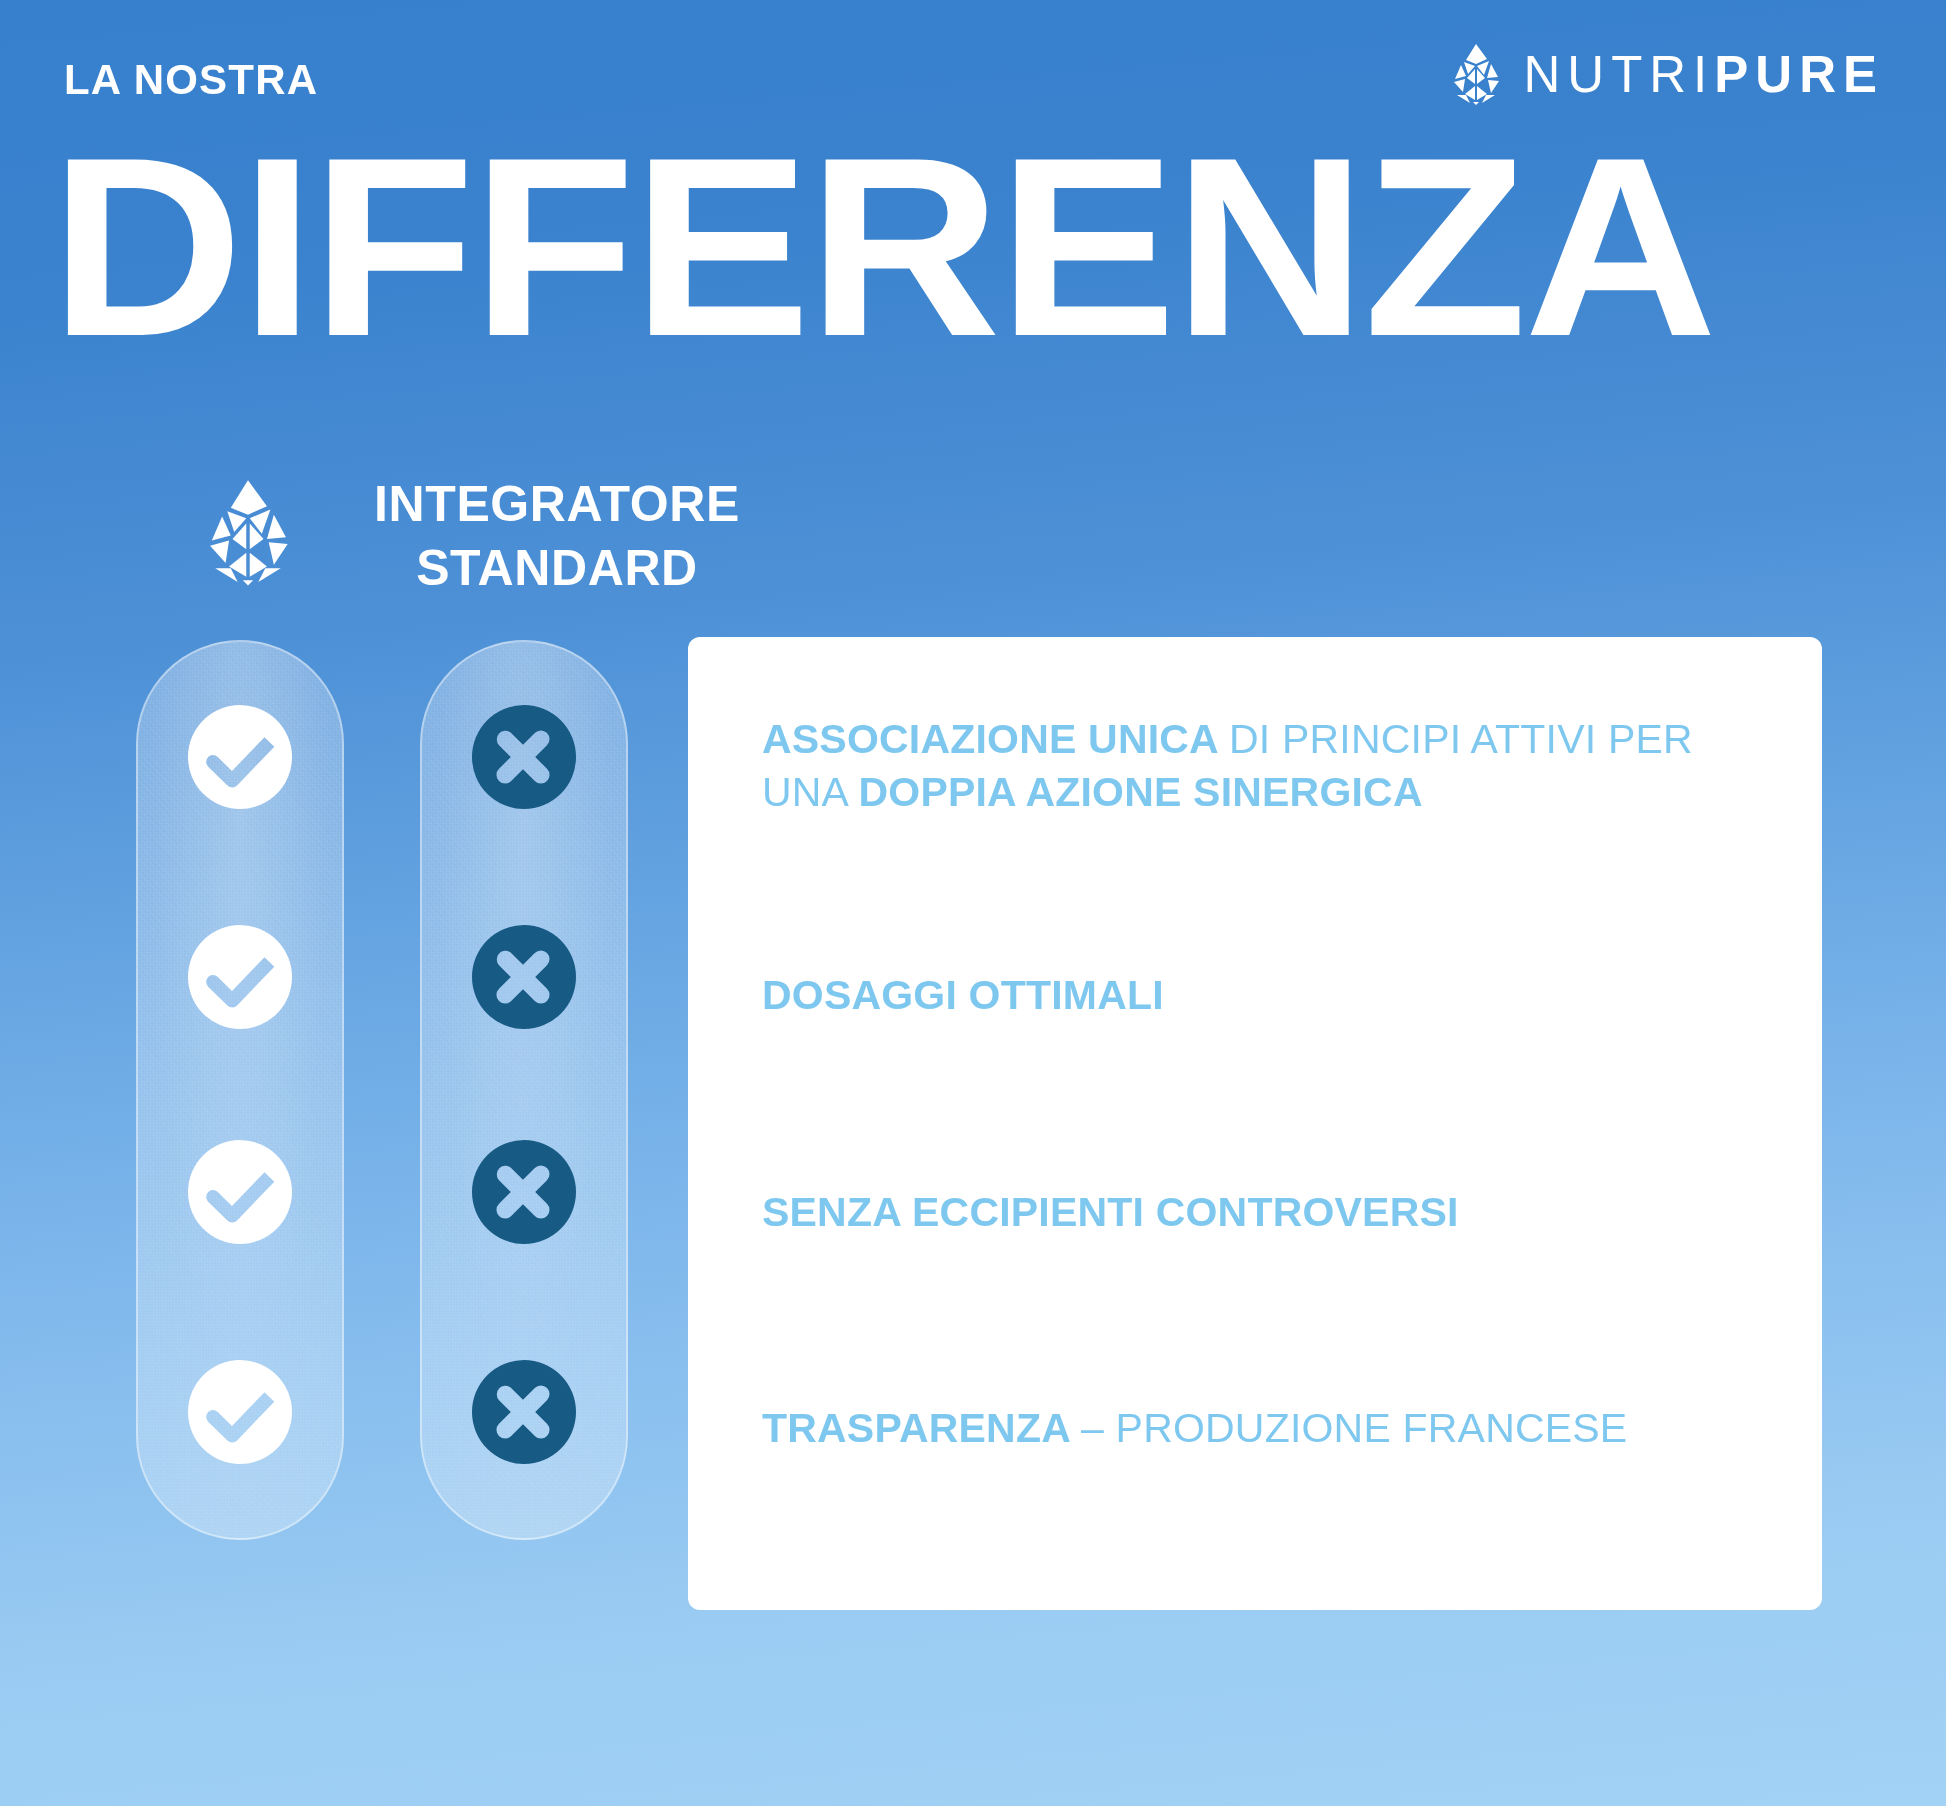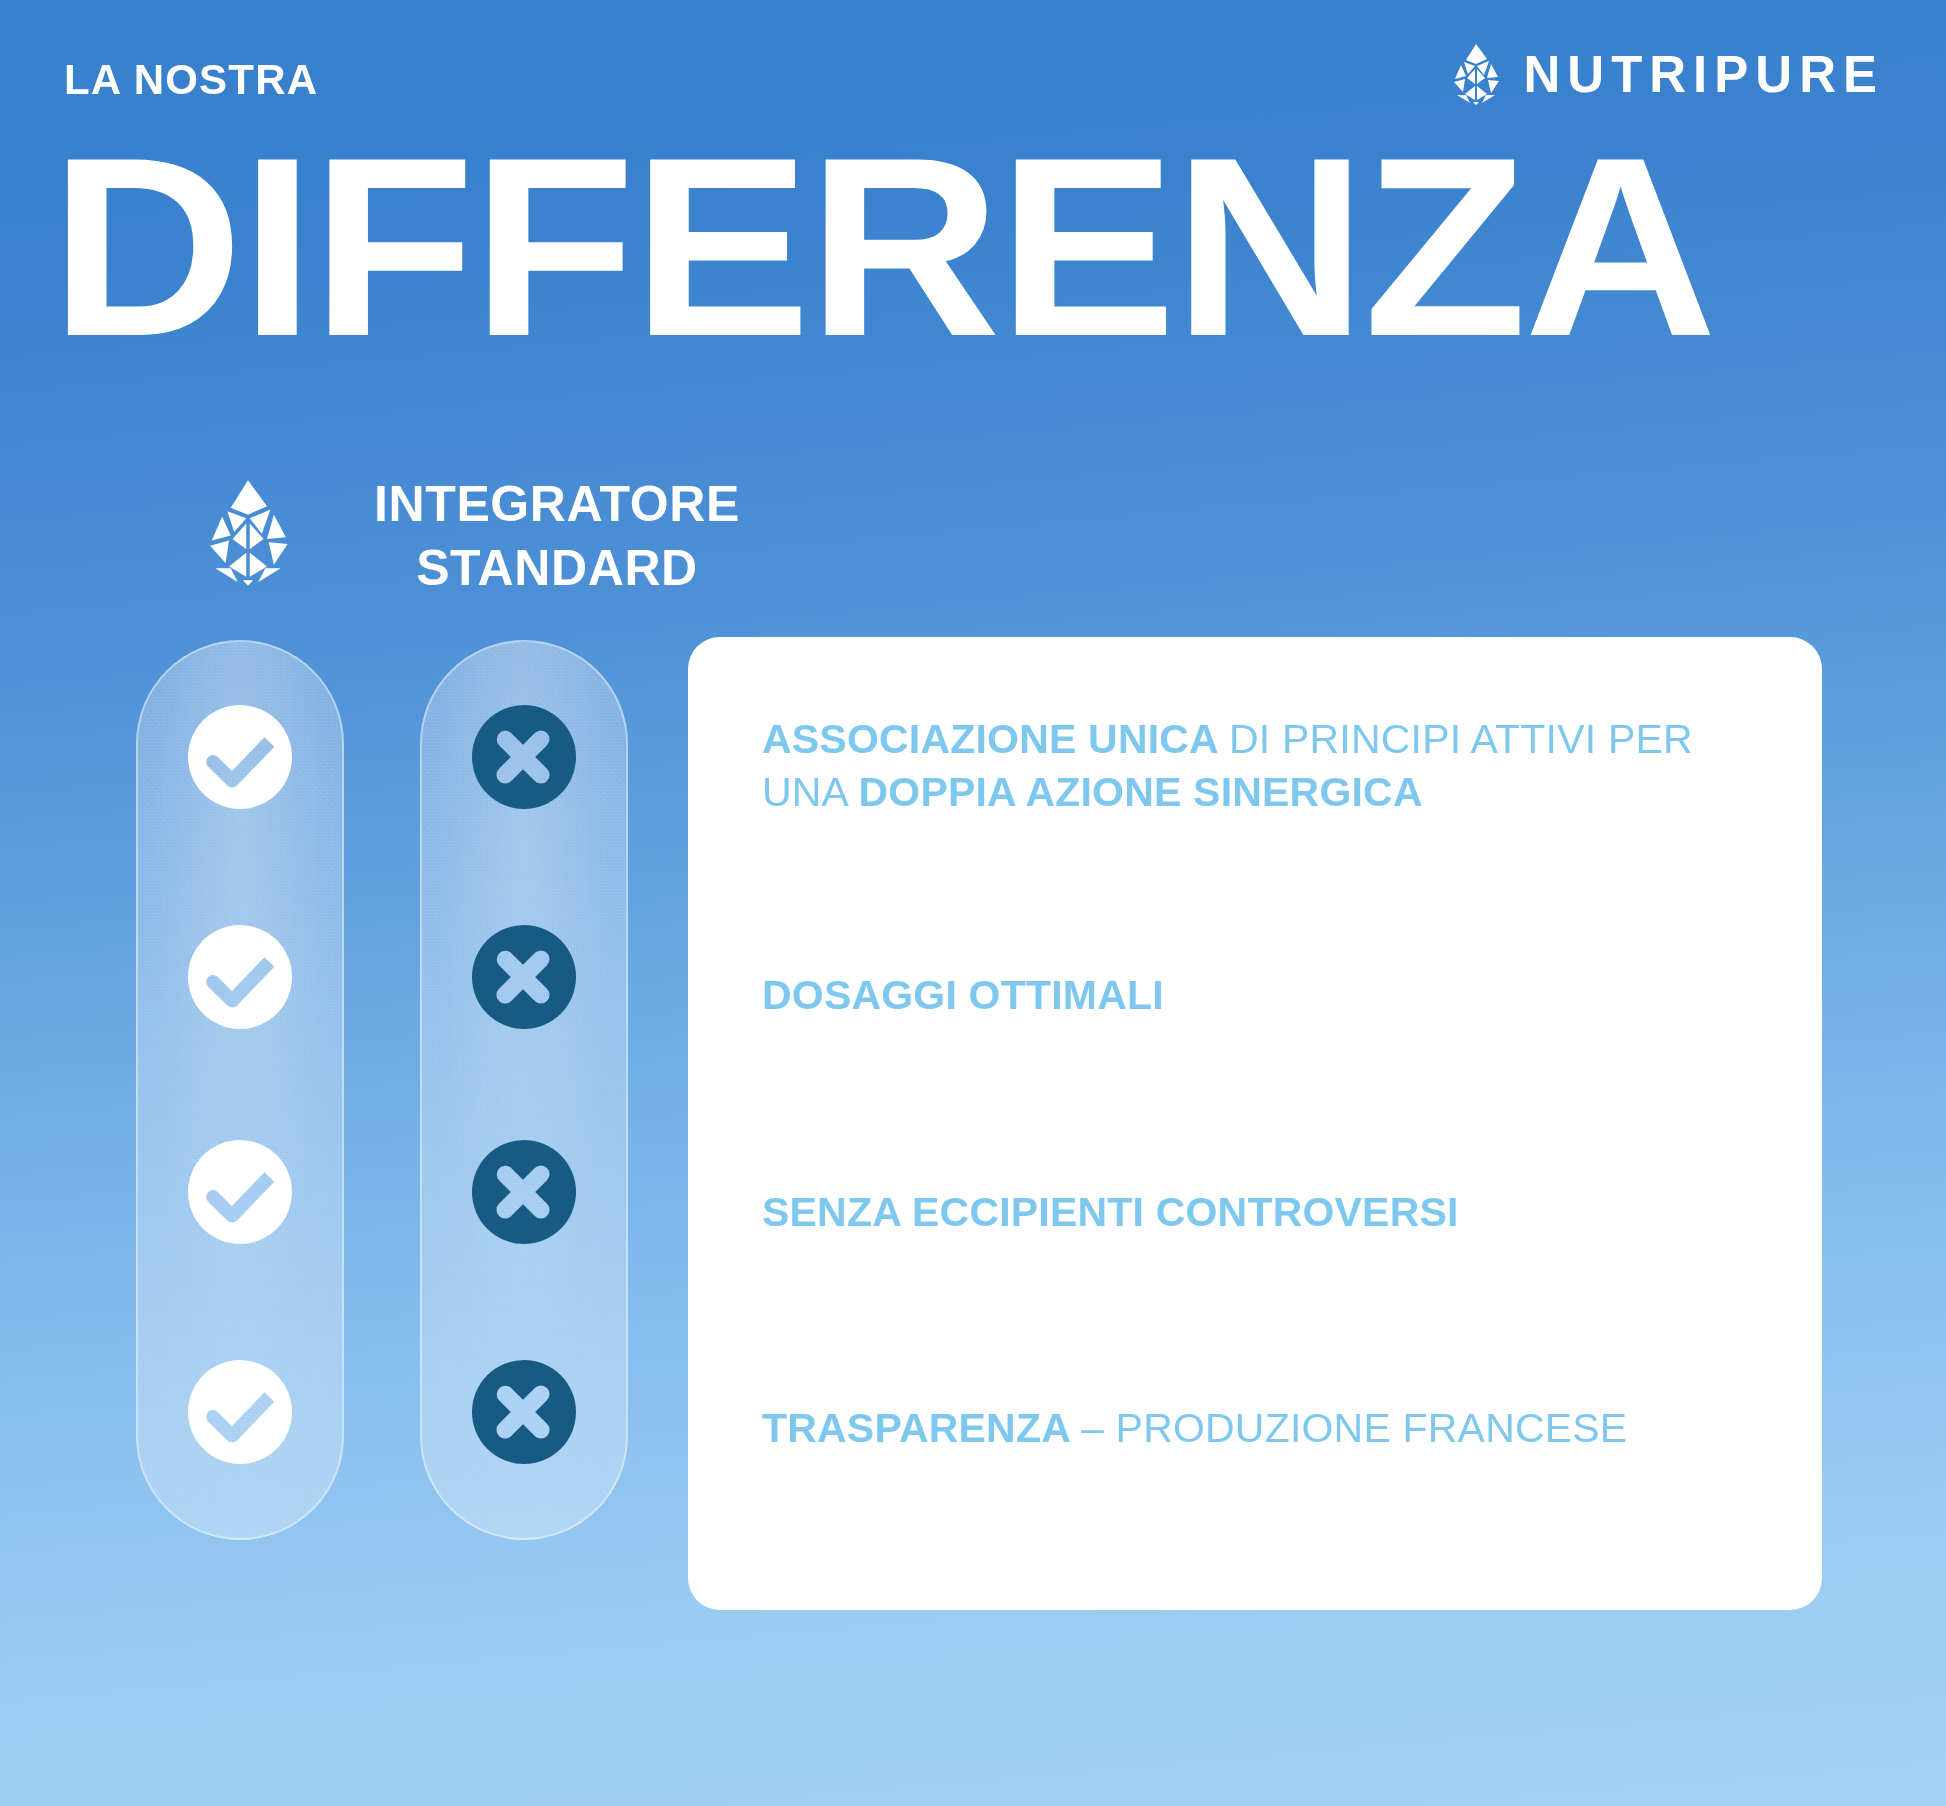--- a/index.html
+++ b/index.html
@@ -51,21 +51,21 @@
     gap:18px;
   }
   #brand-logo .leaf-mark { width:58px; height:64px; display:block; }
   #brand-wordmark {
     color:#ffffff;
     font-size:51px;
     letter-spacing:7px;
     white-space:nowrap;
     line-height:1;
   }
-  #brand-wordmark .wm-light { font-weight:700; }
+  #brand-wordmark .wm-light { font-weight:400; }
   #brand-wordmark .wm-bold  { font-weight:bold; }
 
   
   #page-title {
     position:absolute;
     left:50px;
     top:130px;
     width:1860px;
     color:#ffffff;
     font-weight:bold;
@@ -148,21 +148,21 @@
   .check-badge, .cross-badge { width:104px; height:104px; display:block; }
 
   
   #benefits-card {
     position:absolute;
     left:688px;
     top:637px;
     width:1134px;
     height:973px;
     background:#ffffff;
-    border-radius:32px;
+    border-radius:12px;
     padding:66px 36px 0 74px;
   }
 
   .benefit-row {
     position:absolute;
     left:74px;
     width:1000px;
     color:#7ec8f0;
     font-size:41px;
     line-height:1.30;

